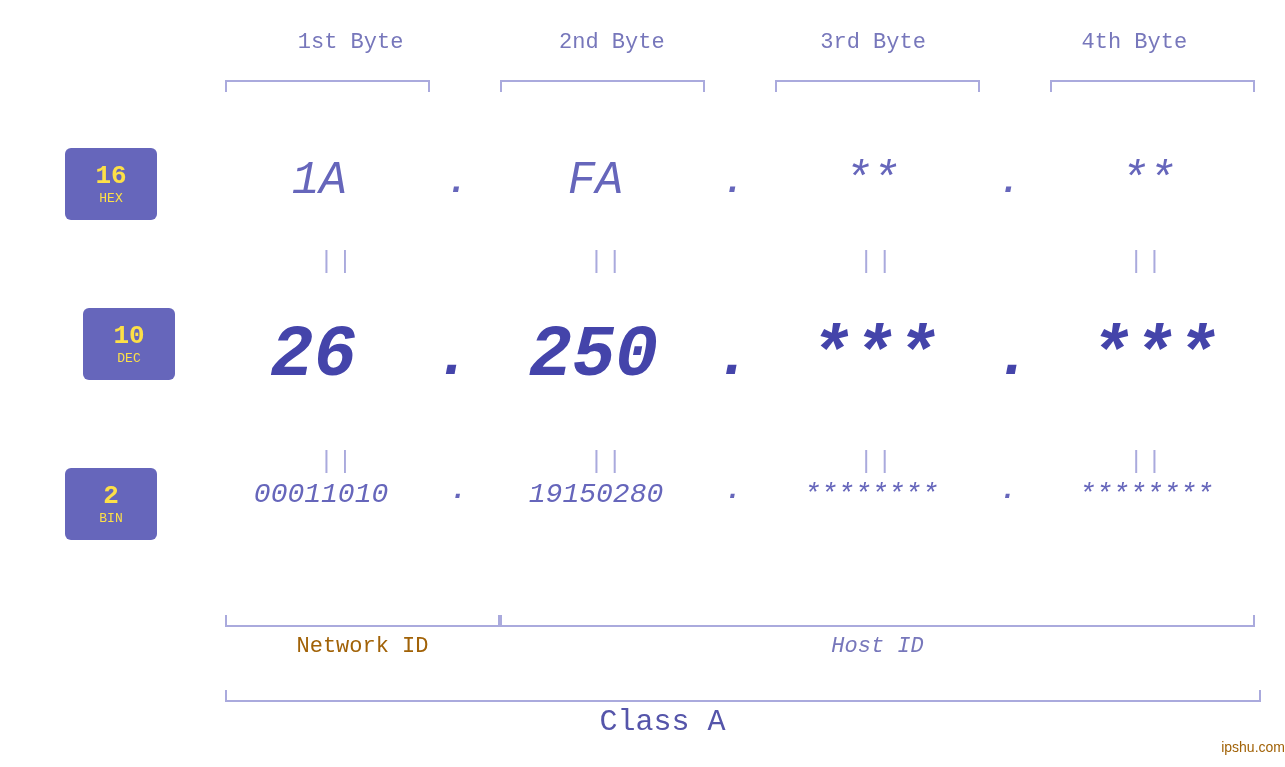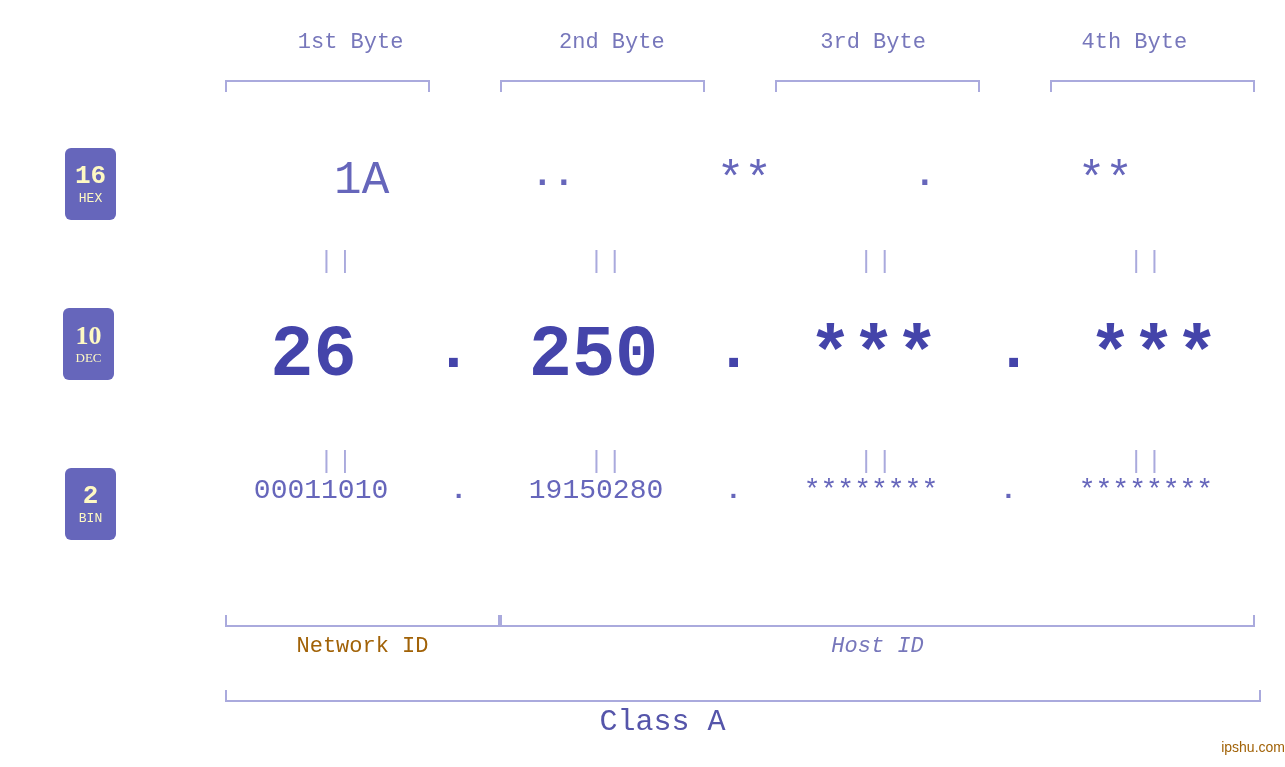--- a/index.html
+++ b/index.html
@@ -45,29 +45,29 @@
       background: #aaaadd;
       top: 80px;
     }
 
     .bracket-b1 { left: 205px; width: 205px; }
     .bracket-b2 { left: 480px; width: 205px; }
     .bracket-b3 { left: 755px; width: 205px; }
     .bracket-b4 { left: 1030px; width: 205px; }
 
     .badge {
-      width: 51px;
+      width: 92px;
       height: 72px;
       background: #6666bb;
       border-radius: 6px;
       display: flex;
       flex-direction: column;
       align-items: center;
       justify-content: center;
-      color: #fef9c3;
+      color: #fde047;
     }
 
     .badge-num {
       font-size: 26px;
       font-weight: bold;
       line-height: 1.1;
     }
 
     .badge-label {
       font-size: 13px;
@@ -78,21 +78,22 @@
     .badge-hex { top: 148px; }
     .badge-dec { top: 308px; }
     .badge-bin { top: 468px; }
 
     
     .data-row {
       position: absolute;
       left: 172px;
       right: 30px;
       display: flex;
-      align-items: flex-start;
+      align-items: flex-end;
+      font-style: italic;
     }
 
     .row-hex { top: 155px; }
     .row-dec { top: 315px; }
     .row-bin { top: 475px; }
 
     .byte-cell {
       flex: 1;
       text-align: center;
       position: relative;
@@ -267,35 +268,38 @@
 
   <div class="bracket-line bracket-b4"></div>
   <div class="top-tick-left" style="left:1030px;"></div>
   <div class="top-tick-right" style="left:1233px;"></div>
 
   <div class="badge badge-hex" style="position:absolute; left:45px;">
     <span class="badge-num">16</span>
     <span class="badge-label">HEX</span>
   </div>
 
-  <div class="badge badge-dec" style="position:absolute; left:43px;font-family:Liberation Serif, serif;">
+  <div class="badge badge-dec" style="position:absolute; left:63px;">
     <span class="badge-num">10</span>
     <span class="badge-label">DEC</span>
   </div>
 
   <div class="badge badge-bin" style="position:absolute; left:45px;">
     <span class="badge-num">2</span>
     <span class="badge-label">BIN</span>
   </div>
 
   <div class="data-row row-hex">
     <div class="byte-cell">
       <span class="byte-value-hex">1A</span>
     </div>
     <span class="dot dot-hex">.</span>
+    <div class="byte-cell">
+      <span class="byte-value-hex">FA</span>
+    </div>
     <span class="dot dot-hex">.</span>
     <div class="byte-cell">
       <span class="byte-value-hex">**</span>
     </div>
     <span class="dot dot-hex">.</span>
     <div class="byte-cell">
       <span class="byte-value-hex">**</span>
     </div>
   </div>
 

